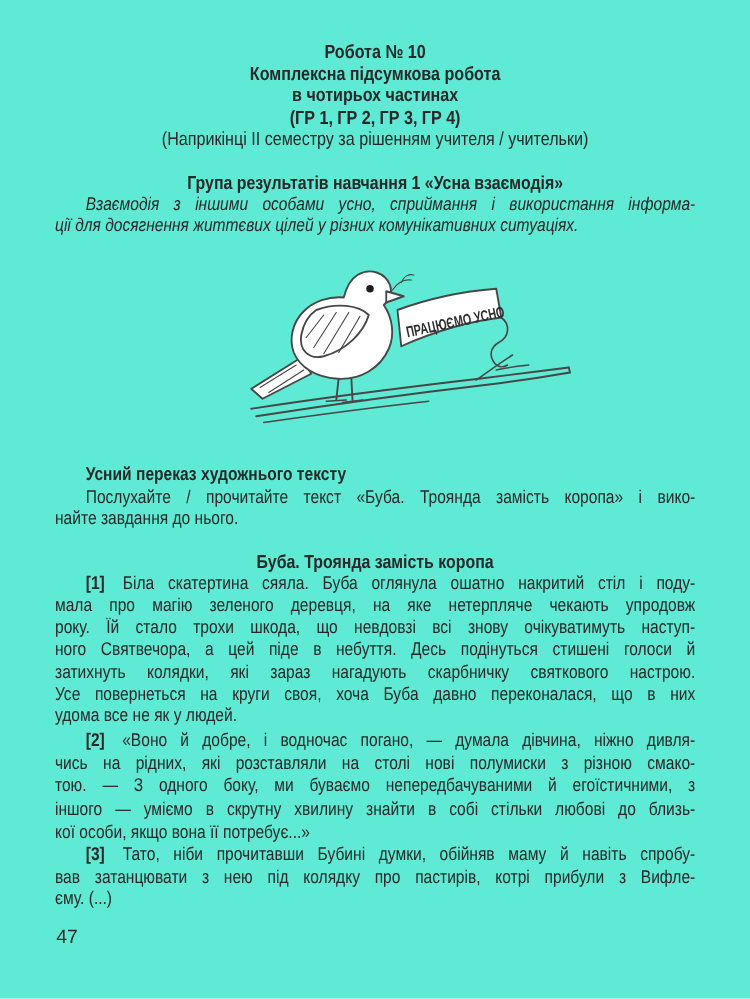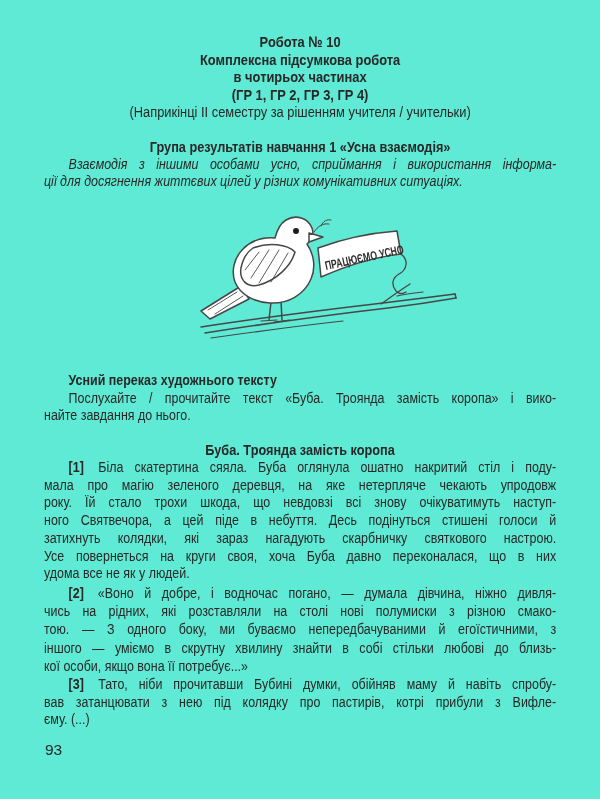--- a/index.html
+++ b/index.html
@@ -112,15 +112,15 @@
     <circle cx="103" cy="25" r="3" fill="#1d1d1d" stroke="none"></circle>
 
     <path fill="#ffffff" d="M116,27 L130,31 L116,36 Z"></path>
     <path d="M121,26 C125,20 130,17 136,18 M128,20 C130,15 134,13 138,14" stroke-width="1"></path>
 
     <path fill="#ffffff" d="M125,42 C152,32 178,27 204,25 L208,48 C182,51 155,59 128,71 Z"></path>
     <path fill="none" d="M208,48 C216,54 214,64 206,68 C199,72 198,79 203,85 C206,88 210,88 213,86" stroke-width="1.3"></path>
     <text transform="translate(133,64) rotate(-12)" textLength="80" lengthAdjust="spacingAndGlyphs" font-family="Liberation Sans, DejaVu Sans, sans-serif" font-size="12.5" font-weight="600" fill="#2e2e2e" stroke="none">ПРАЦЮЄМО УСНО</text>
   </svg>
 
-  <div class="pagenum">93</div>
+  <div class="pagenum">47</div>
 
 </div>
 
 </body></html>

